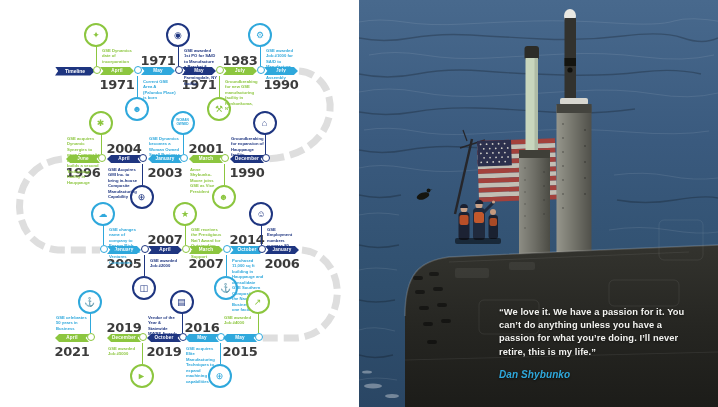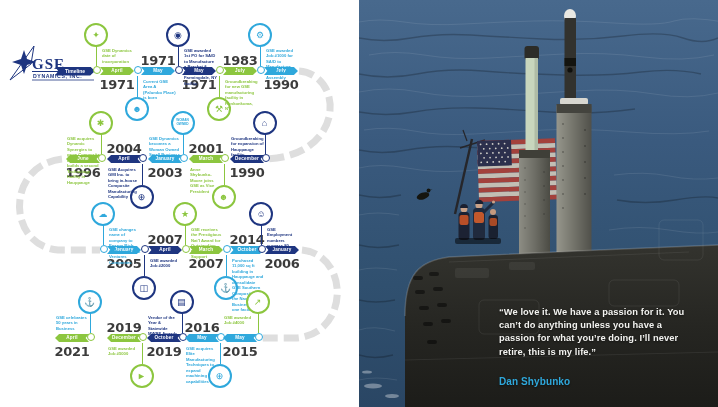--- a/index.html
+++ b/index.html
@@ -43,45 +43,35 @@
   .circ-blue .circle,.circ-blue .caption{border-color:#2fa8dc;color:#2fa8dc}
   .circ-blue .stem{background:#2fa8dc}
   .circ-green .circle,.circ-green .caption{border-color:#8cc63f;color:#8cc63f}
   .circ-green .stem{background:#8cc63f}
   .logo{position:absolute;left:8px;top:44px;width:95px;height:46px;}
   
   .photo{position:absolute;left:359px;top:0;width:359px;height:407px;}
   .quote{position:absolute;left:499px;top:306px;width:199px;color:#f3f3f0;
          font-size:9.3px;line-height:1.42;font-weight:700;letter-spacing:.1px;
          text-shadow:0 1px 2px rgba(0,0,0,.5);}
-  .quote-author{margin-top:16px;color:#2fa8dc;font-size:10px;font-weight:700;text-shadow:0 1px 2px rgba(0,0,0,.5);}
+  .quote-author{margin-top:9px;color:#2fa8dc;font-size:10px;font-weight:700;text-shadow:0 1px 2px rgba(0,0,0,.5);font-style:italic;}
 </style>
 </head>
 <body>
 
 <div class="stage">
 
   <div class="left-panel">
 
     <svg class="curves" width="359" height="407">
       <path d="M 299 71 C 345 75 345 156 266 159" fill="none" stroke="#dedede" stroke-width="7" stroke-dasharray="15 6"></path>
       <path d="M 62 159 C 6 165 6 245 58 250 L 100 250" fill="none" stroke="#dedede" stroke-width="7" stroke-dasharray="15 6"></path>
       <path d="M 302 250 C 350 255 350 334 296 338 L 260 338" fill="none" stroke="#dedede" stroke-width="7" stroke-dasharray="15 6"></path>
     </svg>
 
-    <div class="logo">
-      <svg width="95" height="46" viewBox="0 0 95 46">
-        <path d="M2 36 L26 2 L23 20 Z" fill="none" stroke="#1e3580" stroke-width="1"></path>
-        <polygon points="16,6 19,15 28,18 19,21 16,30 13,21 4,18 13,15" fill="#1e3580"></polygon>
-        <text x="24" y="25" font-size="15" font-weight="bold" fill="#1e3580" letter-spacing="1" font-family="Liberation Serif, serif">GSE</text>
-        <line x1="24" y1="27.5" x2="86" y2="27.5" stroke="#1e3580" stroke-width="1"></line>
-        <text x="25" y="34" font-size="5.2" font-weight="bold" fill="#1e3580" letter-spacing=".6">DYNAMICS, INC.</text>
-        <line x1="24" y1="36" x2="86" y2="36" stroke="#1e3580" stroke-width=".8"></line>
-      </svg>
-    </div>
 
     <div class="row r1">
       <span class="start-pill">Timeline</span>
 
       <div class="entry ltr above green" style="left:97px">
         <span class="ring"></span>
         <span class="stem"></span>
         <span class="circle">
             <span class="icon">✦</span>
           </span>

